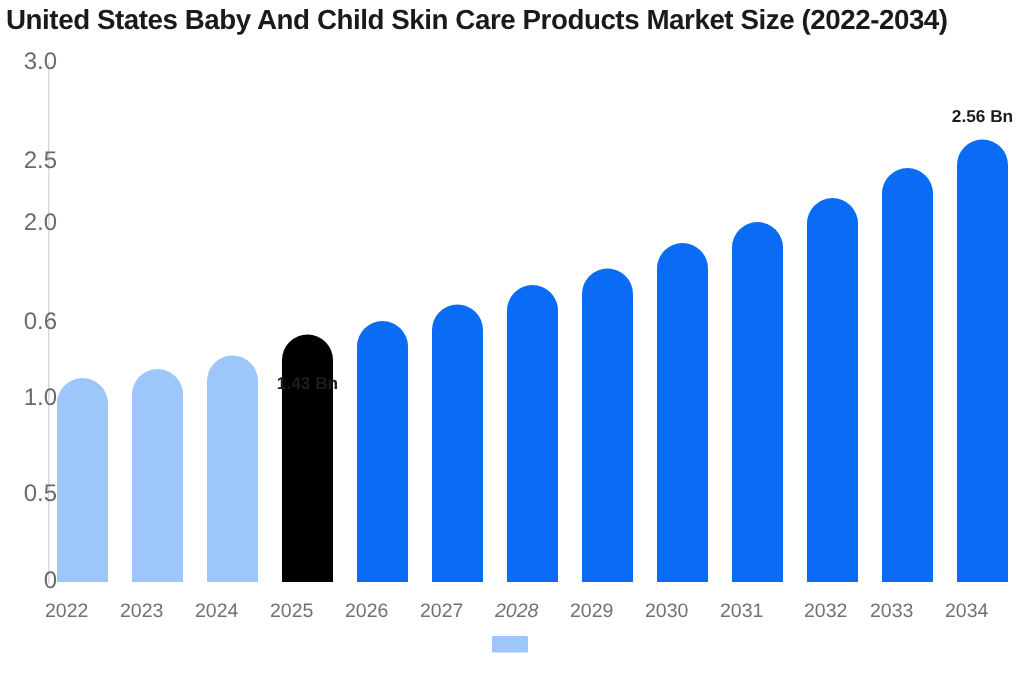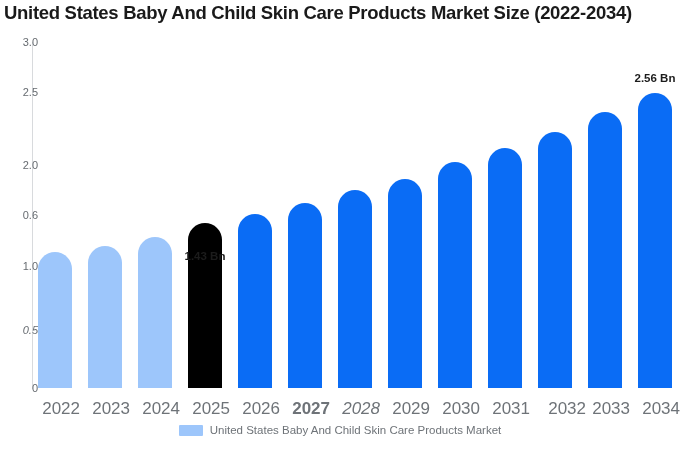--- a/index.html
+++ b/index.html
@@ -35,21 +35,21 @@
     left: 0;
     top: 0;
     width: 680px;
     height: 450px;
   }
   .y-tick-label {
     position: absolute;
     right: 642px;     
     width: 30px;
     text-align: right;
-    font-size: 11px;
+    font-size: 16px;
     color: #666b70;
     transform: translateY(-50%);
     white-space: nowrap;
   }
   #y-axis-line {
     position: absolute;
     left: 32px;
     top: 42px;
     width: 1px;
     height: 347px;
@@ -68,22 +68,22 @@
     font-weight: bold;
     color: #1c1c1c;
     text-align: center;
     width: 70px;
     white-space: nowrap;
   }
   .x-tick-label {
     position: absolute;
     top: 399px;
     width: 50px;
-    text-align: right;
-    font-size: 17px;
+    text-align: left;
+    font-size: 13px;
     color: #6e7378;
   }
   #legend {
     position: absolute;
     left: 0;
     top: 424px;
     width: 680px;
     display: flex;
     align-items: center;
     justify-content: center;
@@ -105,25 +105,25 @@
 <body>
 
 <div id="chart-root">
 
   <div id="chart-title">United States Baby And Child Skin Care Products Market Size (2022-2034)</div>
 
   <div id="plot-area">
     <div id="y-axis-line"></div>
     <div id="y-ticks">
         <div class="y-tick-label" style="top: 388px;">0</div>
-        <div class="y-tick-label" style="top: 330.333px; font-style: italic;">0.5</div>
+        <div class="y-tick-label" style="top: 330.333px;">0.5</div>
         <div class="y-tick-label" style="top: 266px;">1.0</div>
         <div class="y-tick-label" style="top: 215px;">0.6</div>
-        <div class="y-tick-label" style="top: 165px;">2.0</div>
-        <div class="y-tick-label" style="top: 92px;">2.5</div>
+        <div class="y-tick-label" style="top: 149px;">2.0</div>
+        <div class="y-tick-label" style="top: 108px;">2.5</div>
         <div class="y-tick-label" style="top: 42px;">3.0</div>
       </div>
     <div id="bars">
         <div class="bar" style="left: 38px; width: 34px; height: 136.093px; background: rgb(157, 198, 251);"></div>
         <div class="bar" style="left: 88px; width: 34px; height: 141.86px; background: rgb(157, 198, 251);"></div>
         <div class="bar" style="left: 138px; width: 34px; height: 151.087px; background: rgb(157, 198, 251);"></div>
         <div class="bar" style="left: 188px; width: 34px; height: 164.927px; background: rgb(0, 0, 0);"></div>
         <div class="bar" style="left: 238px; width: 34px; height: 174.153px; background: rgb(10, 108, 245);"></div>
         <div class="bar" style="left: 288px; width: 34px; height: 184.533px; background: rgb(10, 108, 245);"></div>
         <div class="bar" style="left: 338px; width: 34px; height: 198.373px; background: rgb(10, 108, 245);"></div>
@@ -137,29 +137,28 @@
     <div id="bar-labels">
         <div class="bar-label" style="left: 170px; top: 202.073px; margin-top: 48px;">1.43 Bn</div>
         <div class="bar-label" style="left: 620px; top: 71.7467px;">2.56 Bn</div>
       </div>
     <div id="x-ticks">
         <div class="x-tick-label" style="left: 30px;">2022</div>
         <div class="x-tick-label" style="left: 80px;">2023</div>
         <div class="x-tick-label" style="left: 130px;">2024</div>
         <div class="x-tick-label" style="left: 180px;">2025</div>
         <div class="x-tick-label" style="left: 230px;">2026</div>
-        <div class="x-tick-label" style="left: 280px; font-weight: bold;">2027</div>
+        <div class="x-tick-label" style="left: 280px;">2027</div>
         <div class="x-tick-label" style="left: 330px; font-style: italic;">2028</div>
         <div class="x-tick-label" style="left: 380px;">2029</div>
         <div class="x-tick-label" style="left: 430px;">2030</div>
         <div class="x-tick-label" style="left: 480px;">2031</div>
         <div class="x-tick-label" style="left: 536px;">2032</div>
         <div class="x-tick-label" style="left: 580px;">2033</div>
         <div class="x-tick-label" style="left: 630px;">2034</div>
       </div>
   </div>
 
   <div id="legend">
     <span id="legend-swatch"></span>
-    <span id="legend-label">United States Baby And Child Skin Care Products Market</span>
   </div>
 
 </div>
 
 </body></html>

